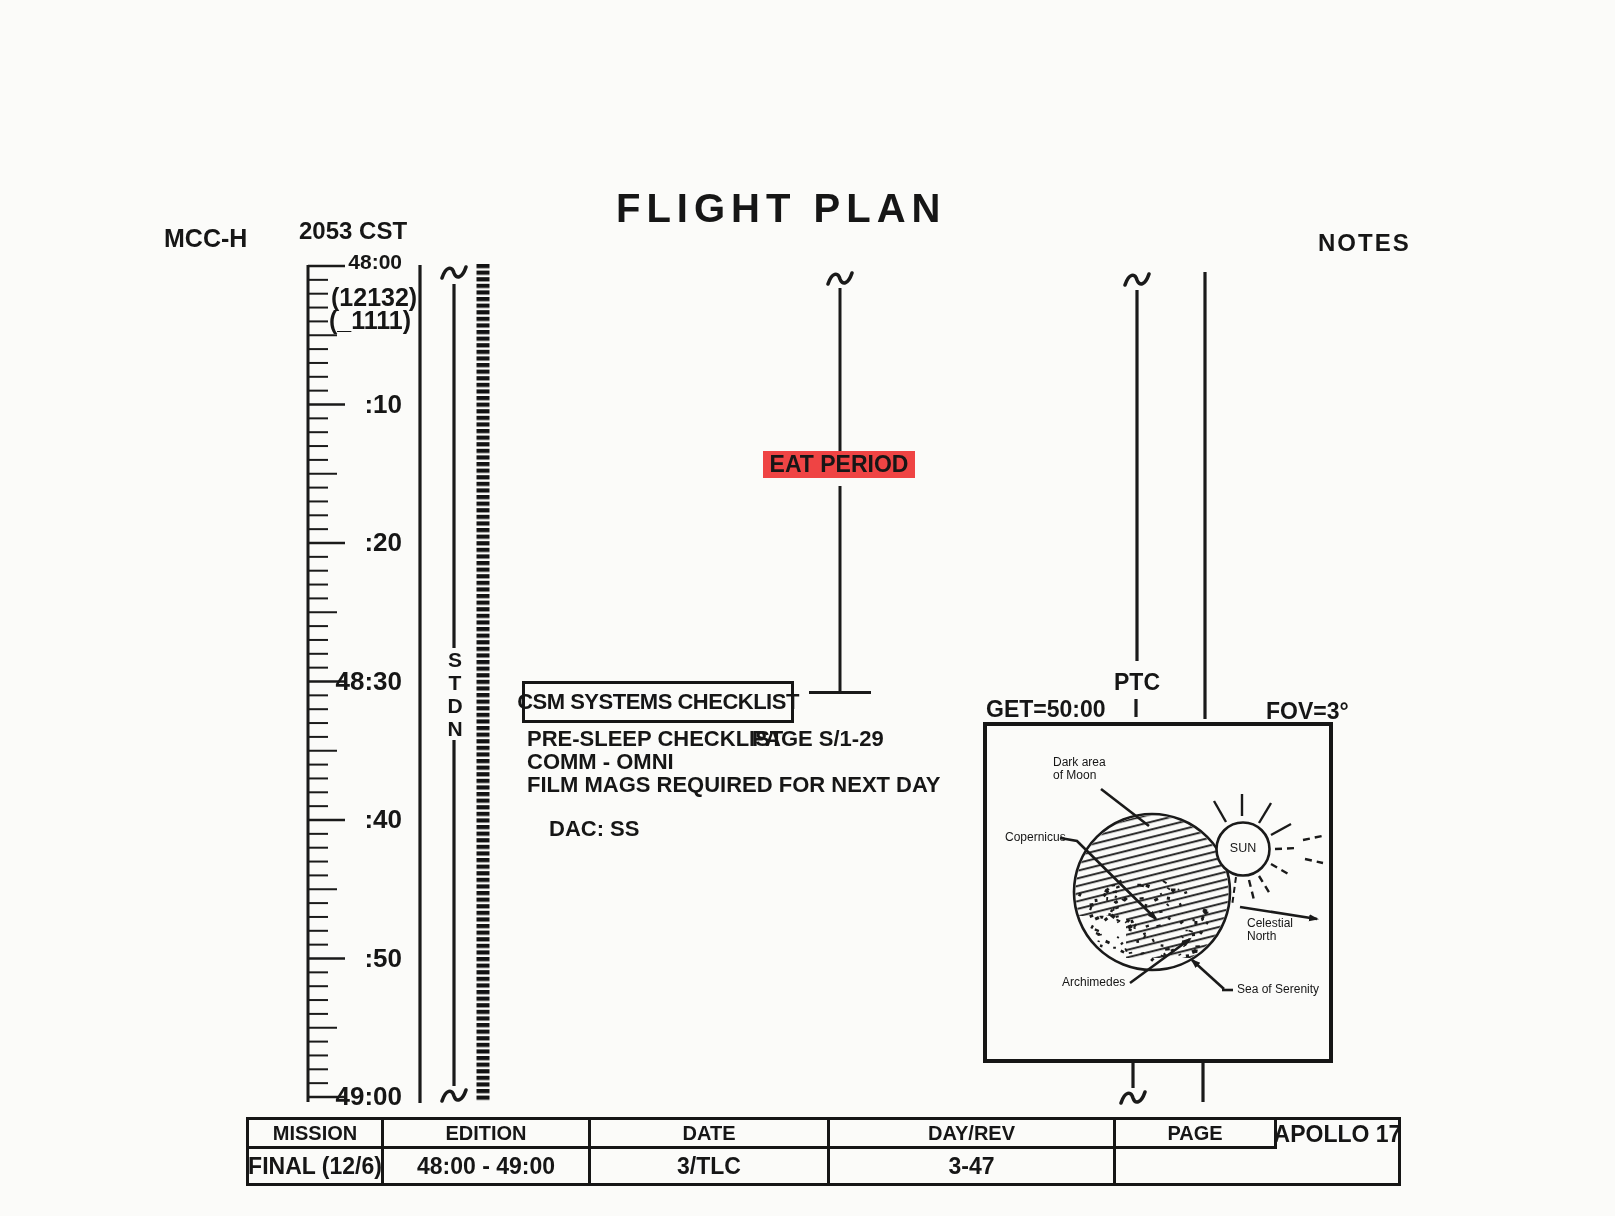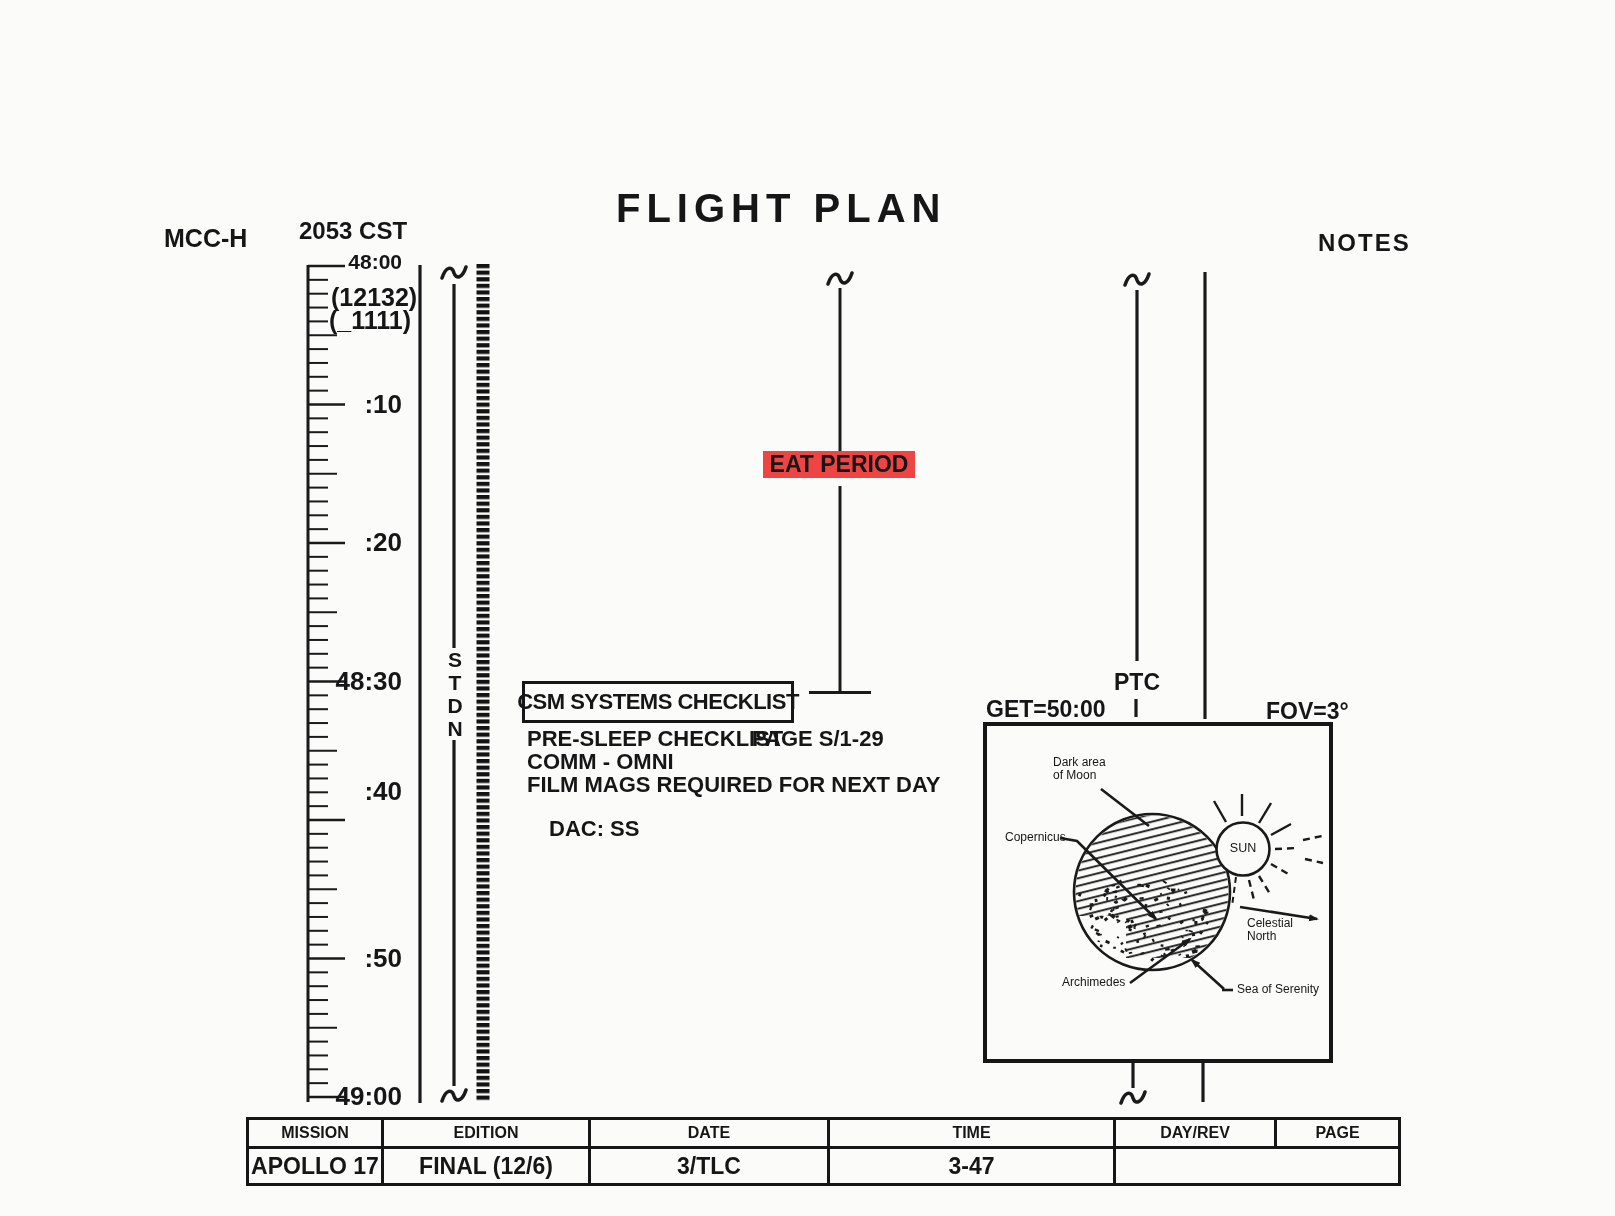--- a/index.html
+++ b/index.html
@@ -32,21 +32,21 @@
     grid-template-columns:135px 207px 239px 286px 161px 121px;
     grid-template-rows:29px 34px;
     border:3px solid #161616;background:#fbfbf9;
   }
   .ftable .c{
     border-right:3px solid #161616;
     display:flex;align-items:center;justify-content:center;
     font-weight:bold;white-space:nowrap;
   }
   .ftable .c:nth-child(6n){border-right:none;}
-  .ftable .th{border-bottom:3px solid #161616;font-size:16px;}
+  .ftable .th{border-bottom:3px solid #161616;font-size:20px;}
   .ftable .td{font-size:23px;}
   .small{font-size:12px;line-height:13px;font-weight:normal;}
 </style>
 </head>
 <body>
 
 <svg id="gfx" width="1615" height="1216" viewBox="0 0 1615 1216">
   <defs>
     <pattern id="hatch" width="11" height="7.4" patternUnits="userSpaceOnUse" patternTransform="rotate(-14)">
       <line x1="0" y1="3" x2="11" y2="3" stroke="#1a1a1a" stroke-width="1.9"></line>
@@ -311,21 +311,21 @@
 <div class="t" style="left:299px;top:217px;font-size:24px;">2053 CST</div>
 <div class="t" style="left:616px;top:186px;font-size:40px;letter-spacing:6px;font-weight:600;">FLIGHT PLAN</div>
 <div class="t" style="left:1318px;top:229px;font-size:24px;letter-spacing:2px;">NOTES</div>
 
 <div class="t rgt" style="left:330px;top:250px;width:72px;font-size:21px;">48:00</div>
 <div class="t" style="left:331px;top:283px;font-size:25px;">(12132)</div>
 <div class="t" style="left:329px;top:306px;font-size:25px;">(_1111)</div>
 <div class="t rgt" style="left:330px;top:389px;width:72px;font-size:26px;">:10</div>
 <div class="t rgt" style="left:330px;top:527px;width:72px;font-size:26px;">:20</div>
 <div class="t rgt" style="left:330px;top:666px;width:72px;font-size:26px;">48:30</div>
-<div class="t rgt" style="left:330px;top:776px;width:72px;font-size:26px;">:40</div>
+<div class="t rgt" style="left:330px;top:804px;width:72px;font-size:26px;">:40</div>
 <div class="t rgt" style="left:330px;top:943px;width:72px;font-size:26px;">:50</div>
 <div class="t rgt" style="left:330px;top:1081px;width:72px;font-size:26px;">49:00</div>
 
 <div class="t ctr" style="left:443px;top:648px;width:24px;font-size:21px;">S</div>
 <div class="t ctr" style="left:443px;top:671px;width:24px;font-size:21px;">T</div>
 <div class="t ctr" style="left:443px;top:694px;width:24px;font-size:21px;">D</div>
 <div class="t ctr" style="left:443px;top:717px;width:24px;font-size:21px;">N</div>
 
 <div class="t ctr" style="left:763px;top:451px;width:152px;font-size:23px;background:#ef4444;">EAT PERIOD</div>
 
@@ -353,22 +353,22 @@
   <div>Celestial</div>
   <div>North</div>
 </div>
 <div class="lay small" style="left:1062px;top:976px;">Archimedes</div>
 <div class="lay small" style="left:1237px;top:983px;">Sea of Serenity</div>
 
 <div class="ftable">
   <div class="c th">MISSION</div>
   <div class="c th">EDITION</div>
   <div class="c th">DATE</div>
-  <div class="c th">TIME</div>
   <div class="c th">DAY/REV</div>
   <div class="c th">PAGE</div>
   <div class="c td">APOLLO 17</div>
   <div class="c td">FINAL (12/6)</div>
+  <div class="c td">48:00 - 49:00</div>
   <div class="c td">3/TLC</div>
   <div class="c td">3-47</div>
 </div>
 
 <div class="t ctr" style="left:503px;top:1151px;width:600px;font-size:25px;letter-spacing:1px;">FLIGHT PLANNING BRANCH</div>
 
 </body></html>

